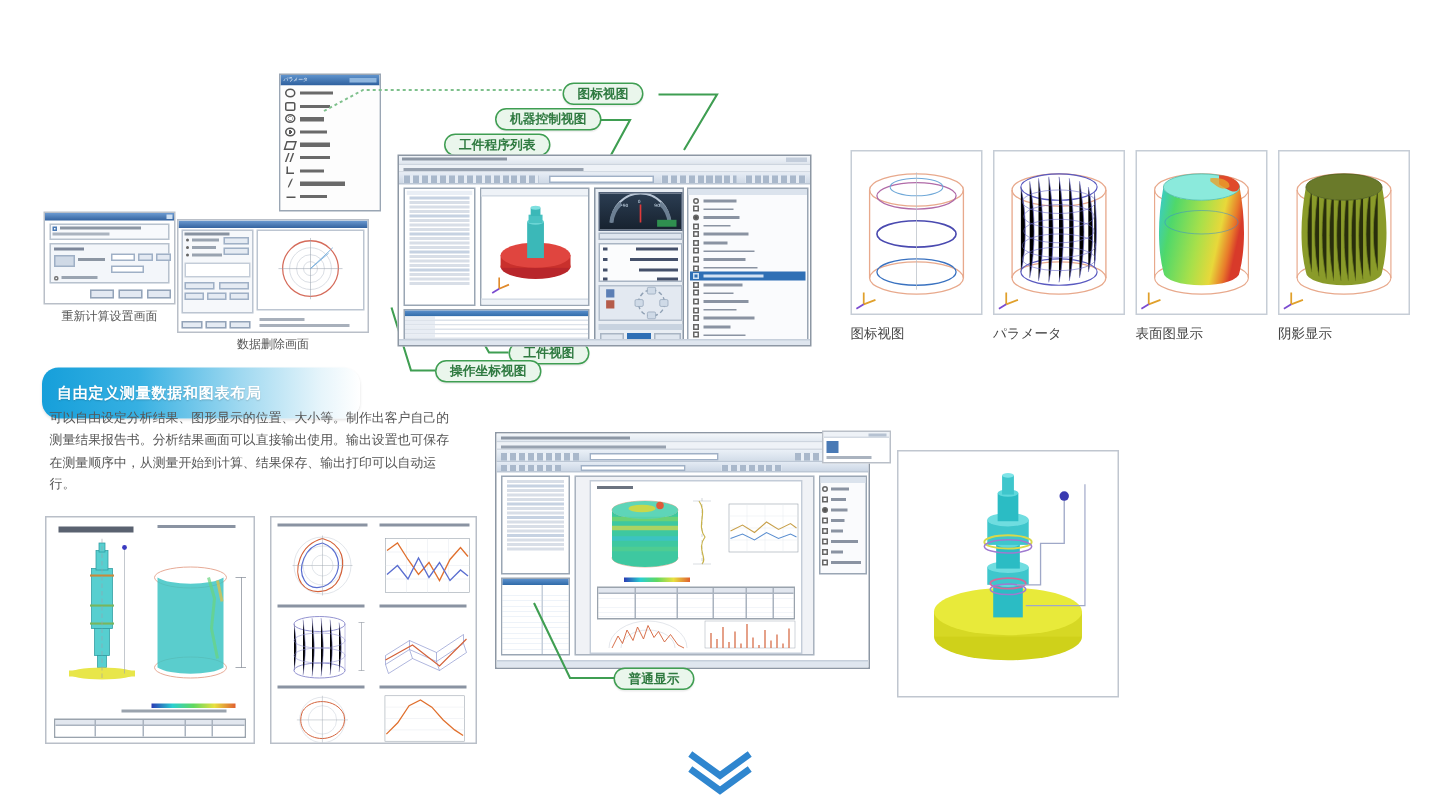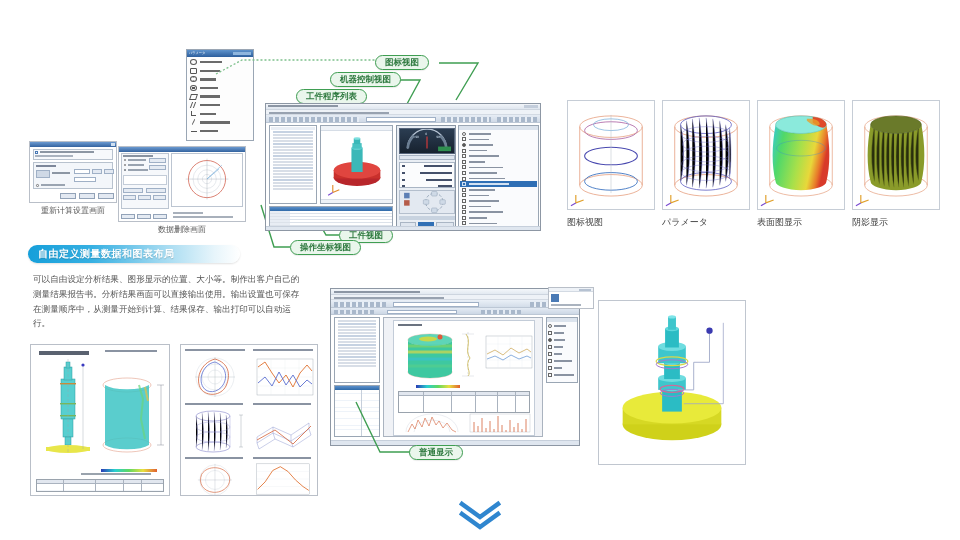--- a/index.html
+++ b/index.html
@@ -32,21 +32,21 @@
     position:absolute; height:23px; border-radius:11px 11px 11px 11px;
     background:linear-gradient(to right,#169fda 0%,#36b0e2 30%,#9ed8f0 62%,#e7f5fb 88%,#ffffff 100%);
     display:flex; align-items:center;
     box-shadow:0 1px 2px rgba(0,0,0,0.12);
   }
   .sec-head .txt {
     color:#fff; font-size:13.5px; font-weight:bold;
     padding-left:14px; letter-spacing:0.5px;
     text-shadow:0 1px 1px rgba(0,0,0,0.18);
   }
-  .sec-head.small { height:18px; }
+  .sec-head.small { height:34px; }
   .sec-head.small .txt { font-size:10px; padding-left:10px; }
 
   .sec-body { position:absolute; font-size:9px; line-height:1.75; color:#555; }
 
   
   .callout {
     position:absolute; height:15px; border:1.4px solid #3f9e52;
     border-radius:8px; background:#eaf6ec;
     display:flex; align-items:center; justify-content:center;
     padding:0 9px; white-space:nowrap;

